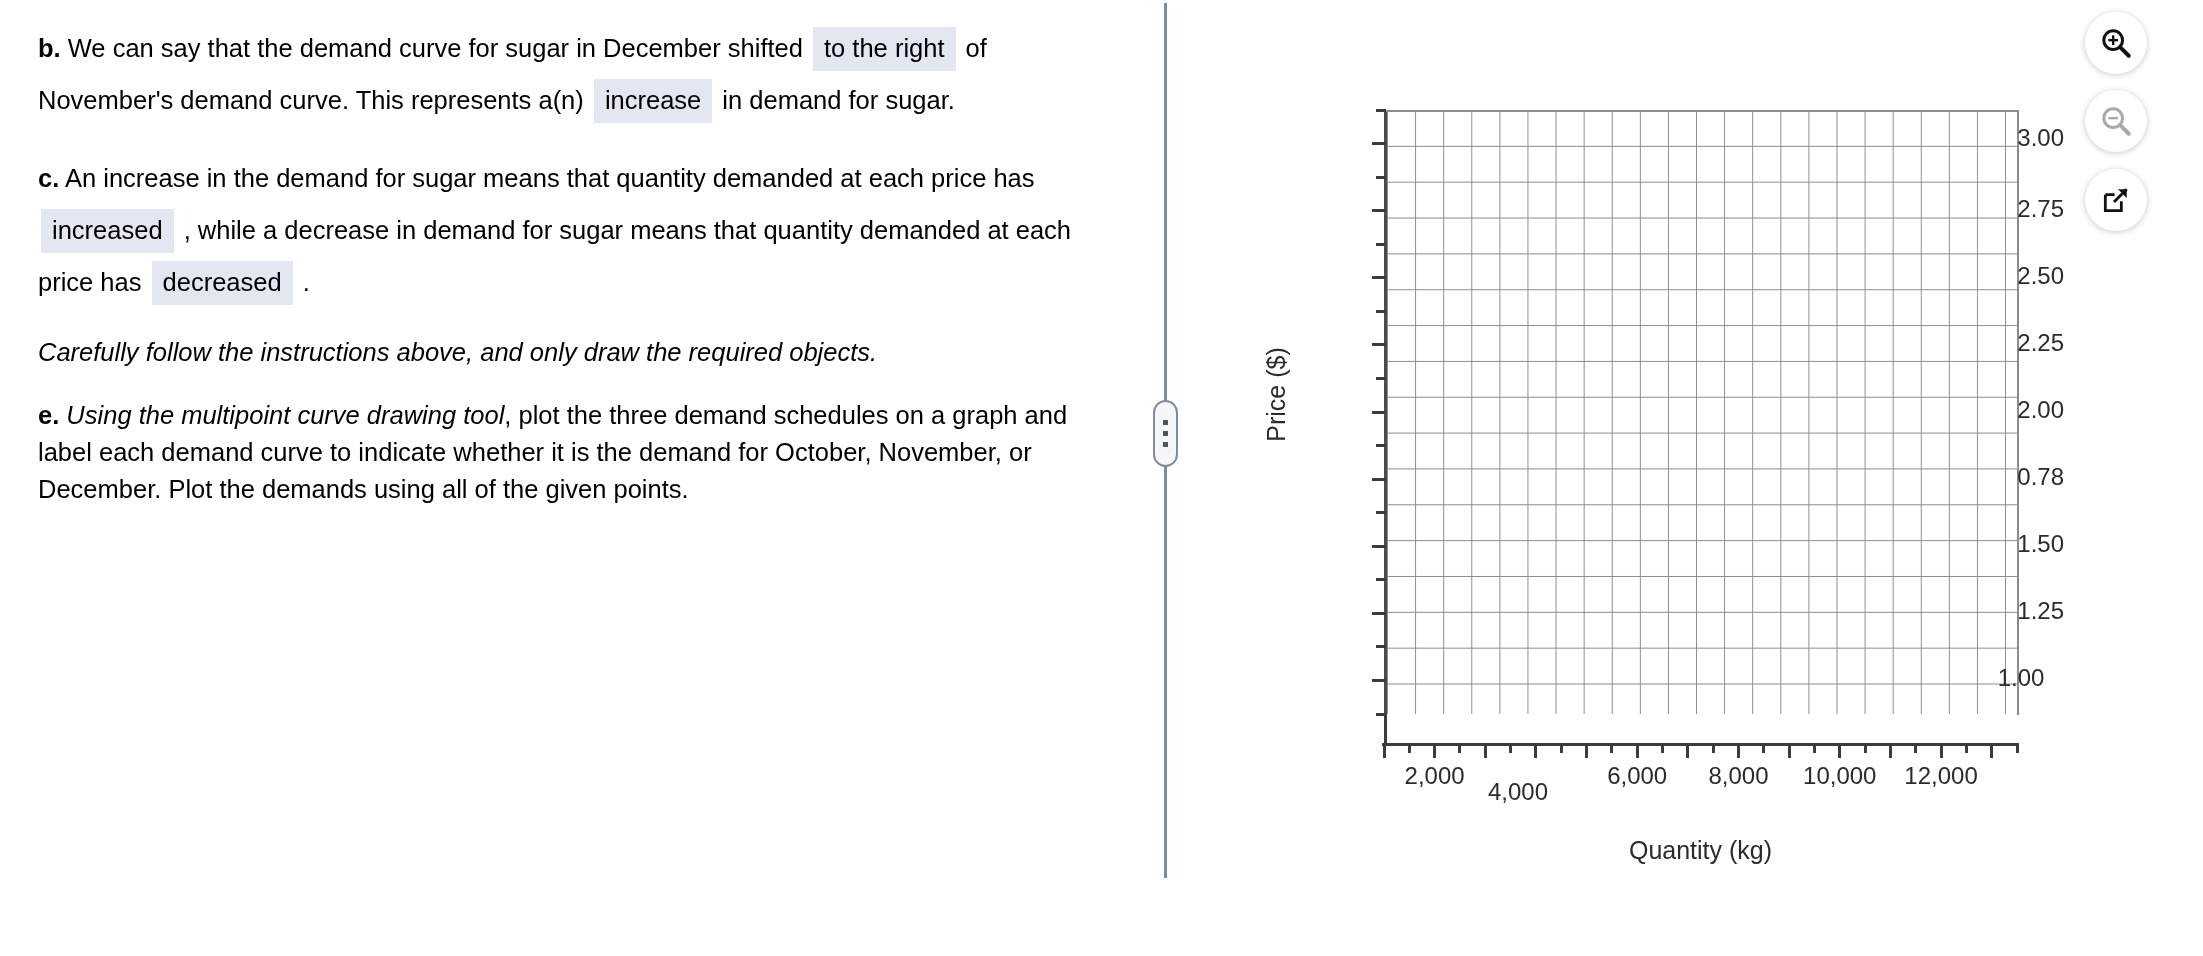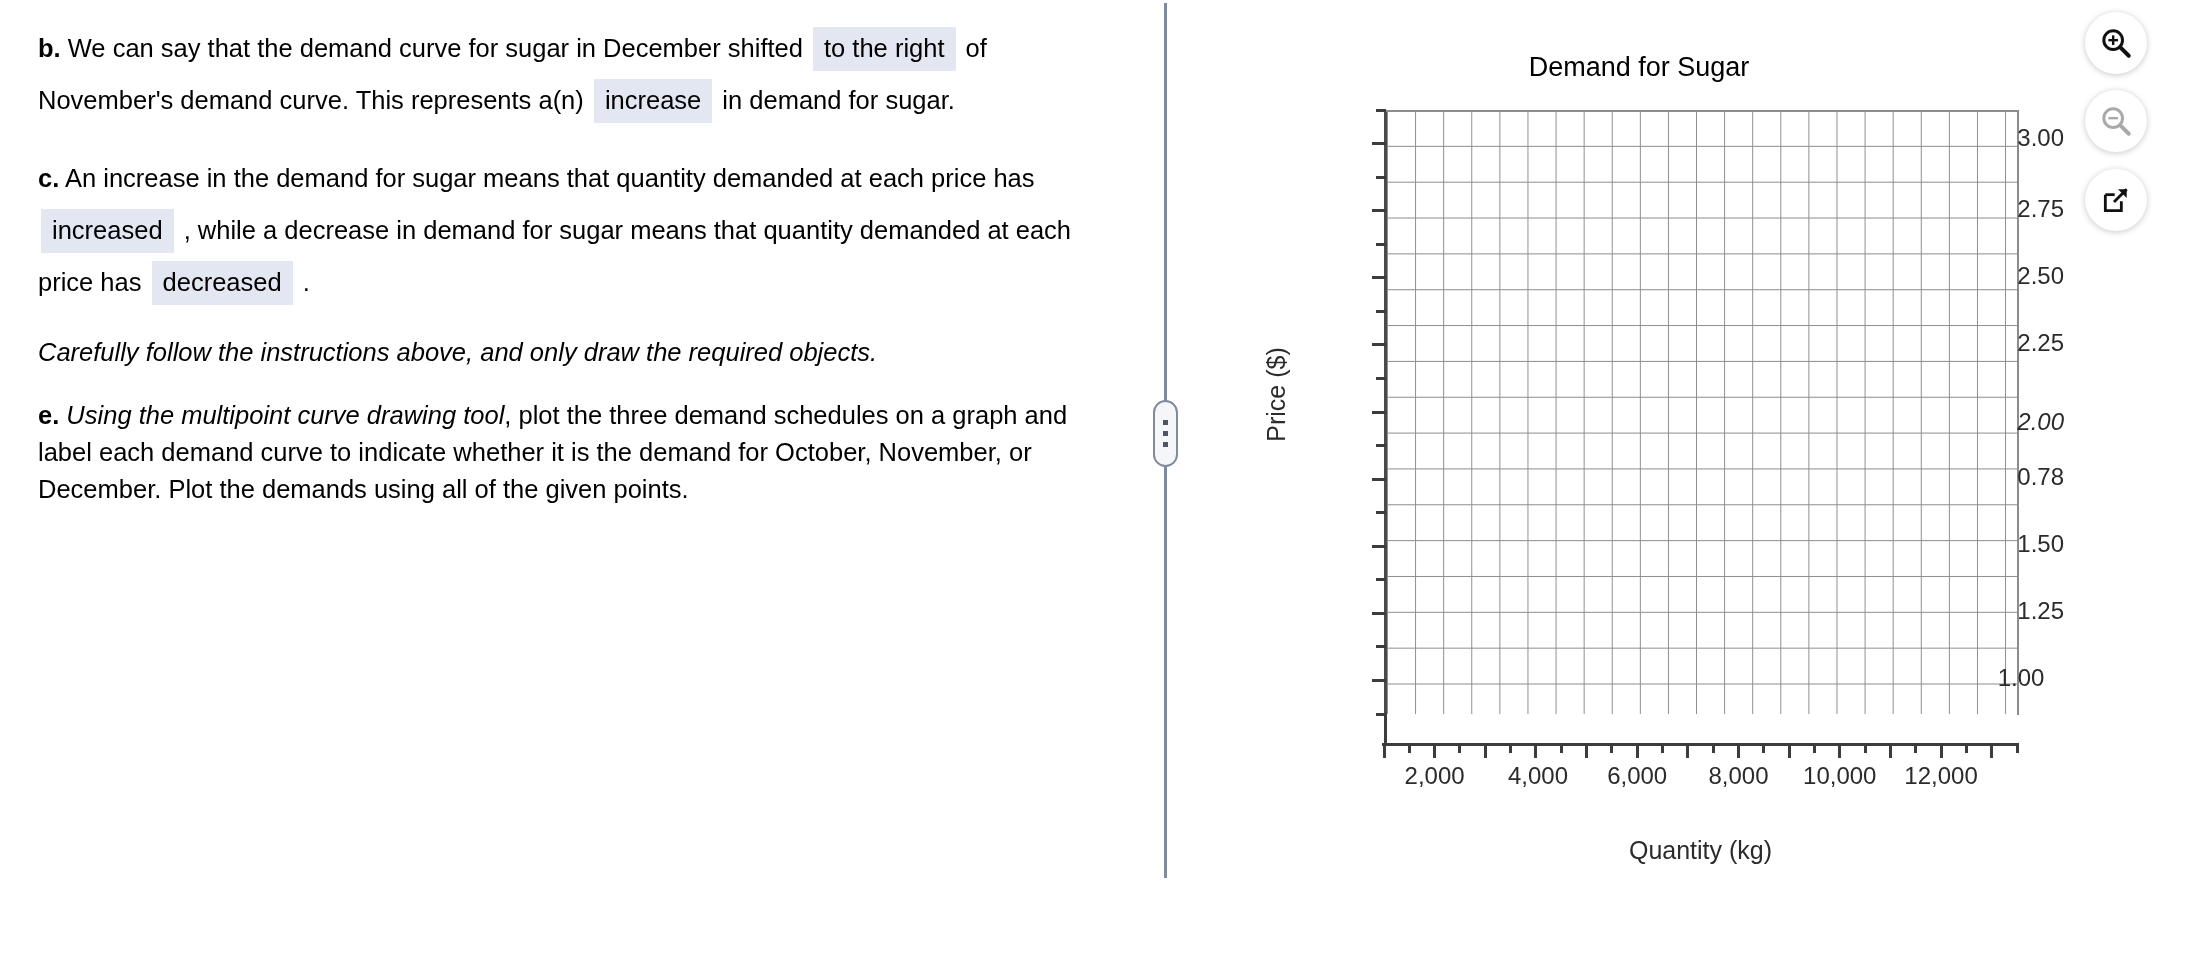--- a/index.html
+++ b/index.html
@@ -266,21 +266,20 @@
   <div id="divider-line"></div>
   <div id="divider-handle">
     <span class="handle-dot"></span>
     <span class="handle-dot"></span>
     <span class="handle-dot"></span>
   </div>
 </div>
 
 <div id="chart-panel">
 
-  <div id="chart-title">Demand for Sugar</div>
 
   <div id="y-axis-title">Price ($)</div>
 
   <div id="plot-area"></div>
   <div id="plot-top-edge"></div>
   <div id="plot-right-edge"></div>
   <div id="x-axis-line"></div>
   <div id="y-axis-lower"></div>
 
   <div id="y-ticks">
@@ -300,21 +299,21 @@
       <div class="ytick-major" style="top: 276.278px;"></div>
       <div class="ytick-minor" style="top: 242.722px;"></div>
       <div class="ytick-major" style="top: 209.167px;"></div>
       <div class="ytick-minor" style="top: 175.611px;"></div>
       <div class="ytick-major" style="top: 142.056px;"></div>
       <div class="ytick-minor" style="top: 108.5px;"></div>
       <div class="ytick-label" style="top: 124px;">3.00</div>
       <div class="ytick-label" style="top: 194.667px;">2.75</div>
       <div class="ytick-label" style="top: 261.778px;">2.50</div>
       <div class="ytick-label" style="top: 328.889px;">2.25</div>
-      <div class="ytick-label" style="top: 408px; font-style: italic;">2.00</div>
+      <div class="ytick-label" style="top: 396px;">2.00</div>
       <div class="ytick-label" style="top: 463.111px;">0.78</div>
       <div class="ytick-label" style="top: 530.222px;">1.50</div>
       <div class="ytick-label" style="top: 597.333px;">1.25</div>
       <div class="ytick-label" style="top: 664.444px; text-align: center;">1.00</div>
     </div>
   <div id="x-ticks">
       <div class="xtick-major" style="left: 158.5px;"></div>
       <div class="xtick-minor" style="left: 183.82px;"></div>
       <div class="xtick-major" style="left: 209.14px;"></div>
       <div class="xtick-minor" style="left: 234.46px;"></div>
@@ -334,21 +333,21 @@
       <div class="xtick-minor" style="left: 588.94px;"></div>
       <div class="xtick-major" style="left: 614.26px;"></div>
       <div class="xtick-minor" style="left: 639.58px;"></div>
       <div class="xtick-major" style="left: 664.9px;"></div>
       <div class="xtick-minor" style="left: 690.22px;"></div>
       <div class="xtick-major" style="left: 715.54px;"></div>
       <div class="xtick-minor" style="left: 740.86px;"></div>
       <div class="xtick-major" style="left: 766.18px;"></div>
       <div class="xtick-minor" style="left: 791.5px;"></div>
       <div class="xtick-label" style="left: 210.64px;">2,000</div>
-      <div class="xtick-label" style="left: 314px;">4,000</div>
+      <div class="xtick-label" style="left: 294px; margin-top: 16px;">4,000</div>
       <div class="xtick-label" style="left: 413.2px;">6,000</div>
       <div class="xtick-label" style="left: 514.48px;">8,000</div>
       <div class="xtick-label" style="left: 615.76px;">10,000</div>
       <div class="xtick-label" style="left: 717.04px;">12,000</div>
     </div>
 
   <div id="x-axis-title">Quantity (kg)</div>
 
 </div>
 

